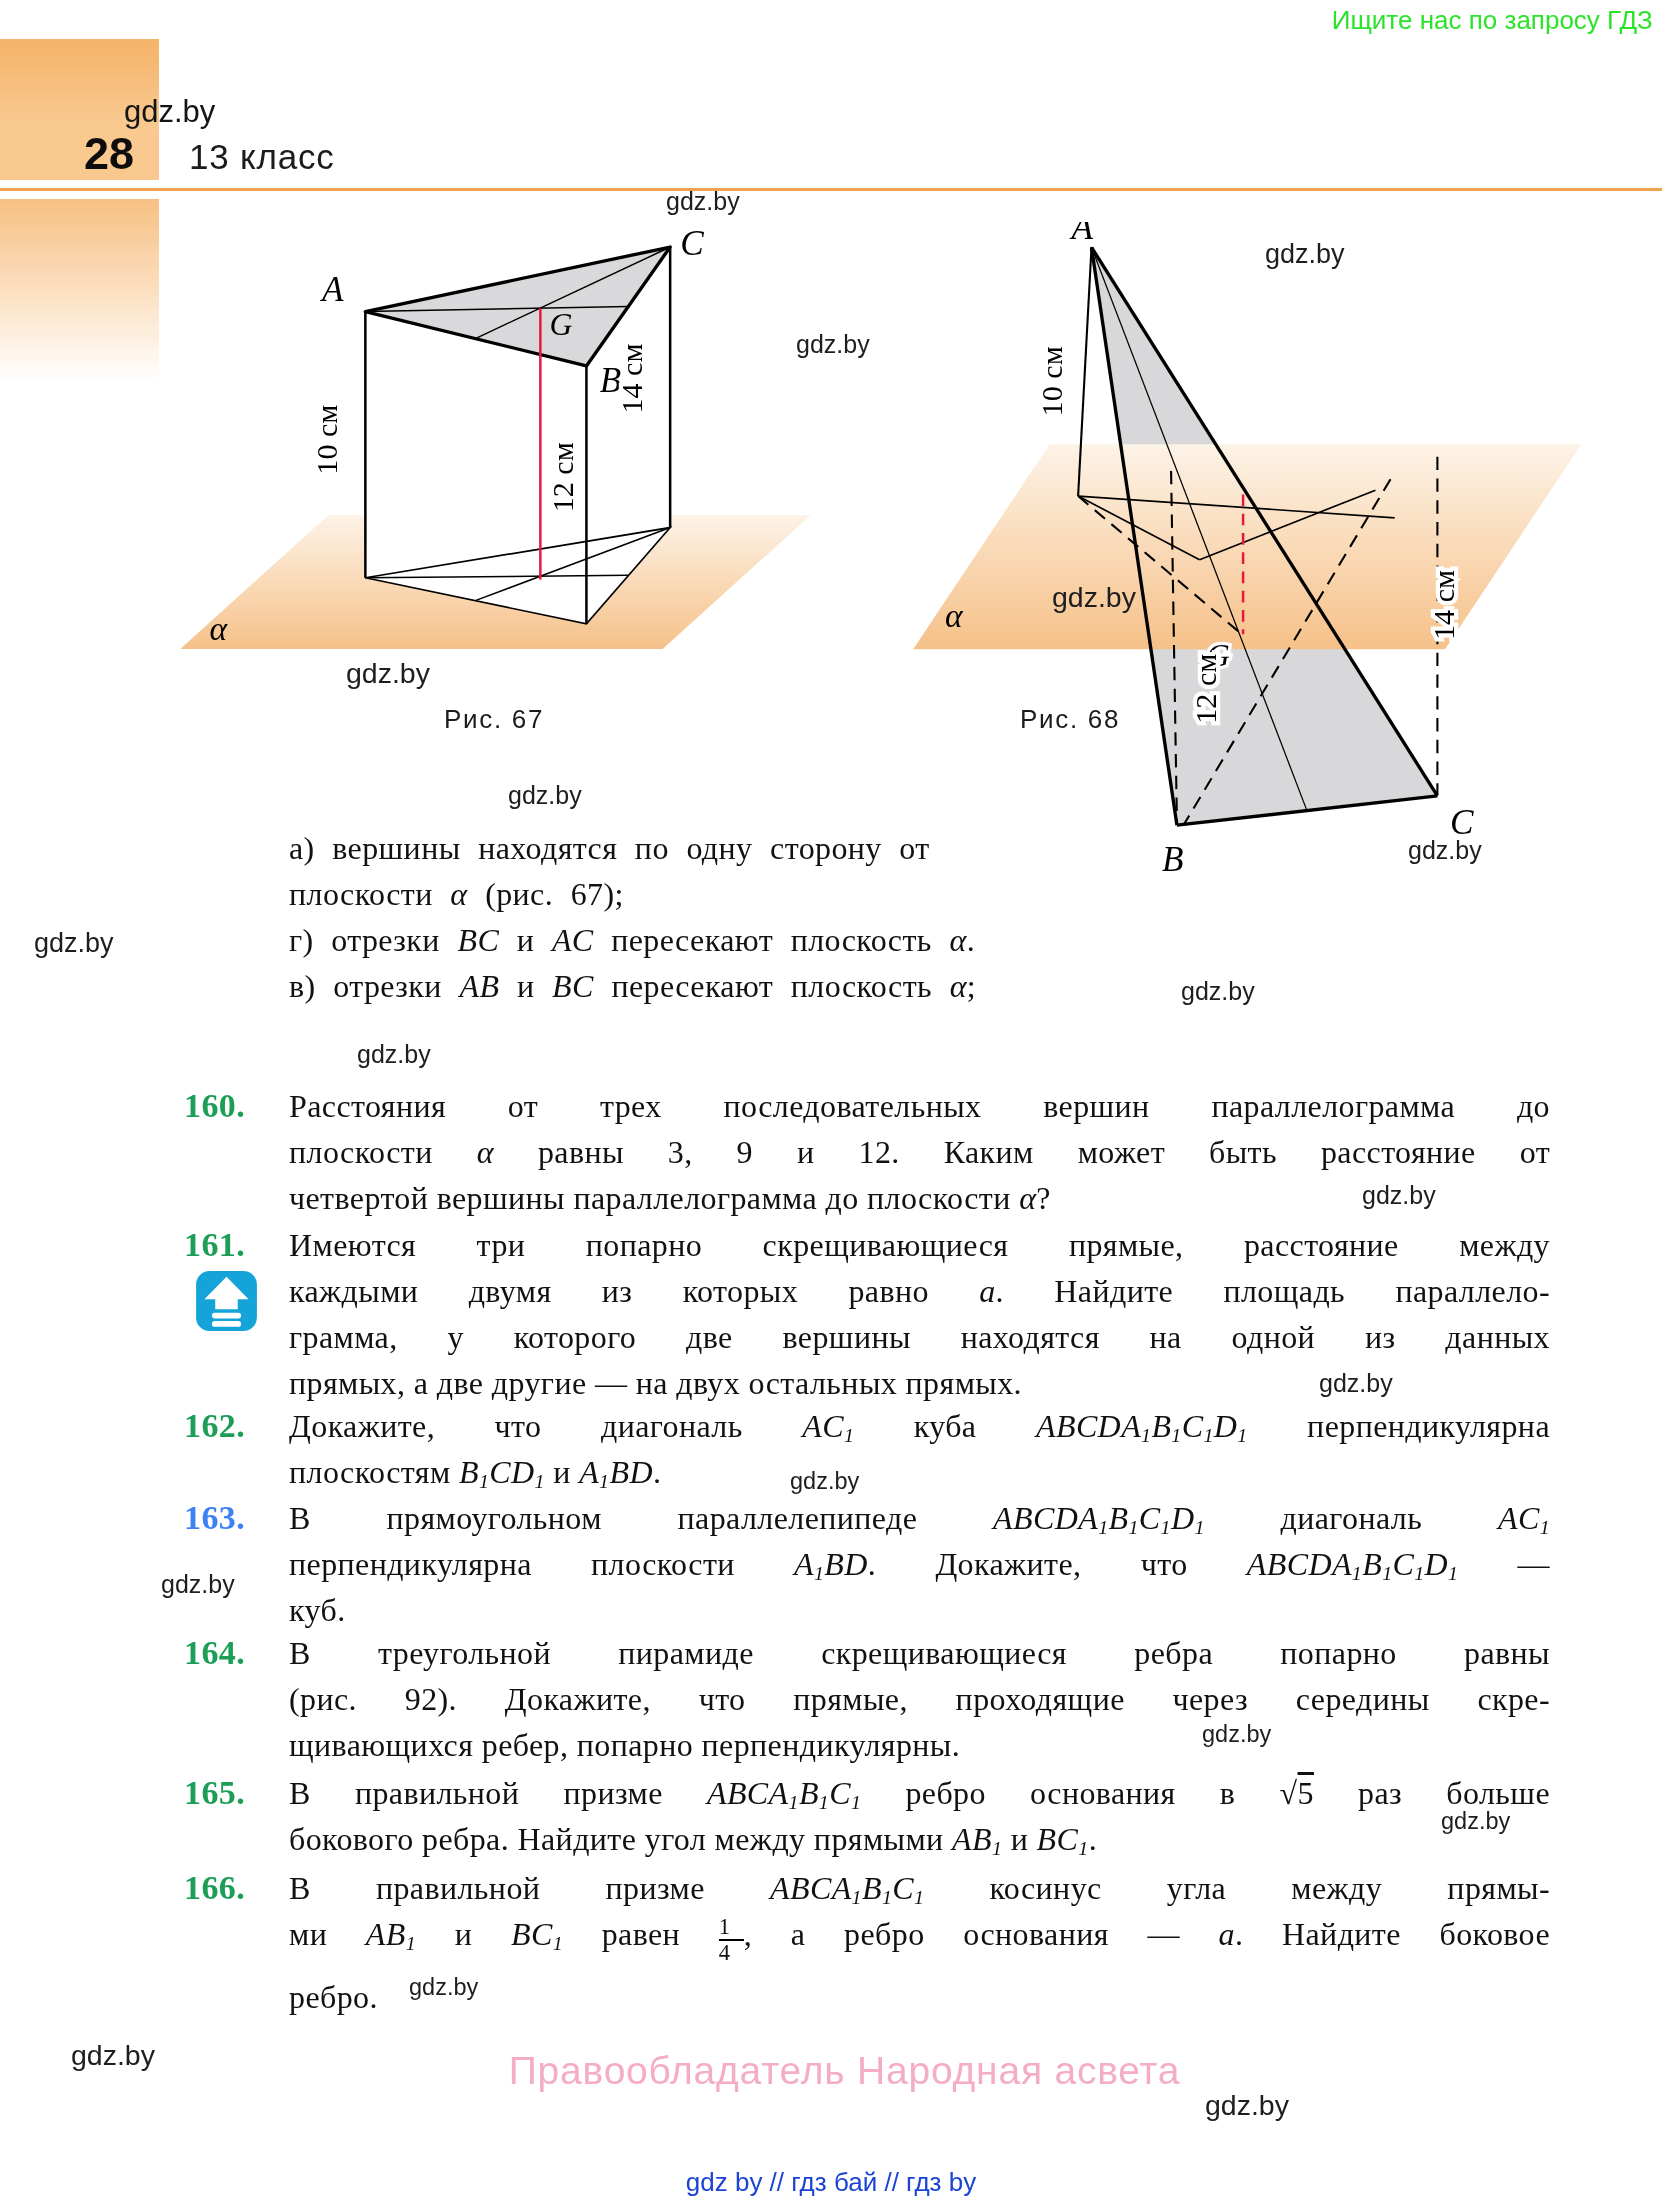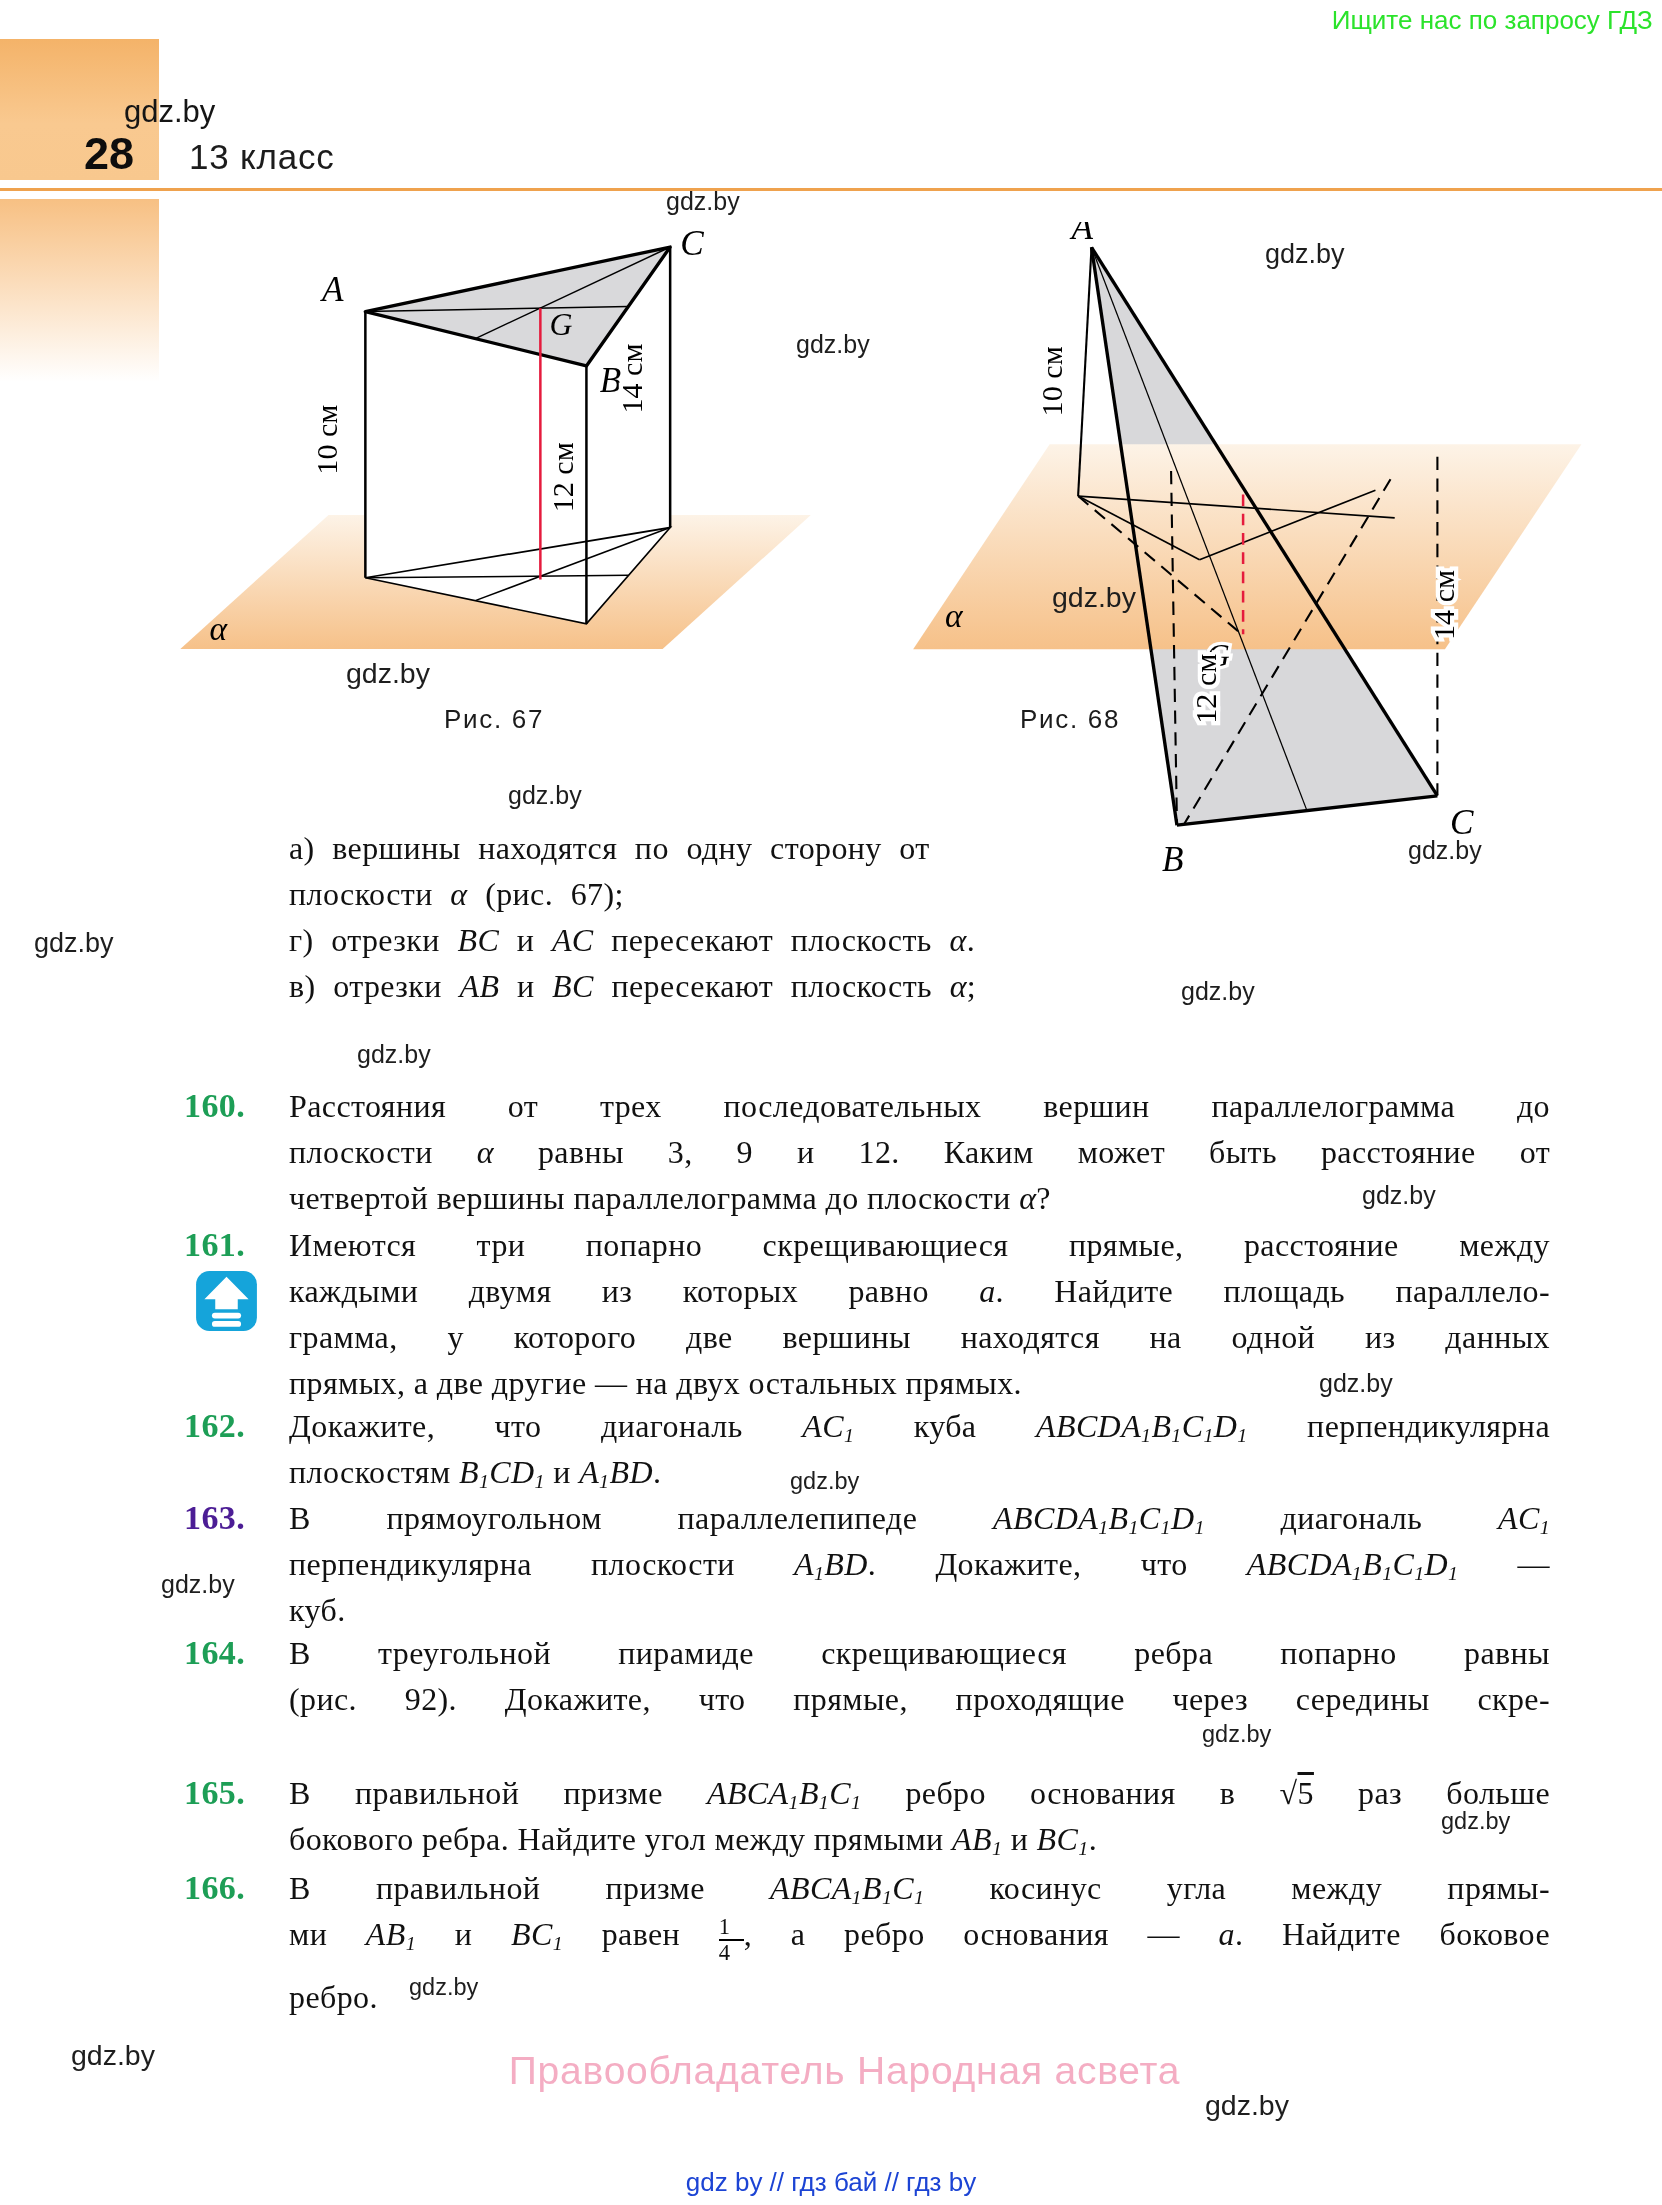--- a/index.html
+++ b/index.html
@@ -172,30 +172,31 @@
   <rect x="19" y="60" width="35" height="7" rx="3.5" fill="#fff"></rect>
 </svg>
 
 <div class="para" style="top:1403px;">
   <span class="pnum" style="color:#1d9e56">162.</span>
   <div class="jl">Докажите, что диагональ <i>AC<sub>1</sub></i> куба <i>ABCDA<sub>1</sub>B<sub>1</sub>C<sub>1</sub>D<sub>1</sub></i> перпендикулярна</div>
   <div class="ll">плоскостям <i>B<sub>1</sub>CD<sub>1</sub></i> и <i>A<sub>1</sub>BD</i>.</div>
 </div>
 
 <div class="para" style="top:1495px;">
-  <span class="pnum" style="color:#4c1d95">163.</span>
+  <span class="pnum" style="color:#3b82f6">163.</span>
   <div class="jl">В прямоугольном параллелепипеде <i>ABCDA<sub>1</sub>B<sub>1</sub>C<sub>1</sub>D<sub>1</sub></i> диагональ <i>AC<sub>1</sub></i></div>
   <div class="jl">перпендикулярна плоскости <i>A<sub>1</sub>BD</i>. Докажите, что <i>ABCDA<sub>1</sub>B<sub>1</sub>C<sub>1</sub>D<sub>1</sub></i> —</div>
   <div class="ll">куб.</div>
 </div>
 
 <div class="para" style="top:1630px;">
   <span class="pnum" style="color:#1d9e56">164.</span>
   <div class="jl">В треугольной пирамиде скрещивающиеся ребра попарно равны</div>
   <div class="jl">(рис. 92). Докажите, что прямые, проходящие через середины скре-</div>
+  <div class="ll">щивающихся ребер, попарно перпендикулярны.</div>
 </div>
 
 <div class="para" style="top:1770px;">
   <span class="pnum" style="color:#1d9e56">165.</span>
   <div class="jl">В правильной призме <i>ABCA<sub>1</sub>B<sub>1</sub>C<sub>1</sub></i> ребро основания в <span class="sqrt">√<span class="ovl">5</span></span> раз больше</div>
   <div class="ll">бокового ребра. Найдите угол между прямыми <i>AB<sub>1</sub></i> и <i>BC<sub>1</sub></i>.</div>
 </div>
 
 <div class="para" style="top:1865px;">
   <span class="pnum" style="color:#1d9e56">166.</span>

